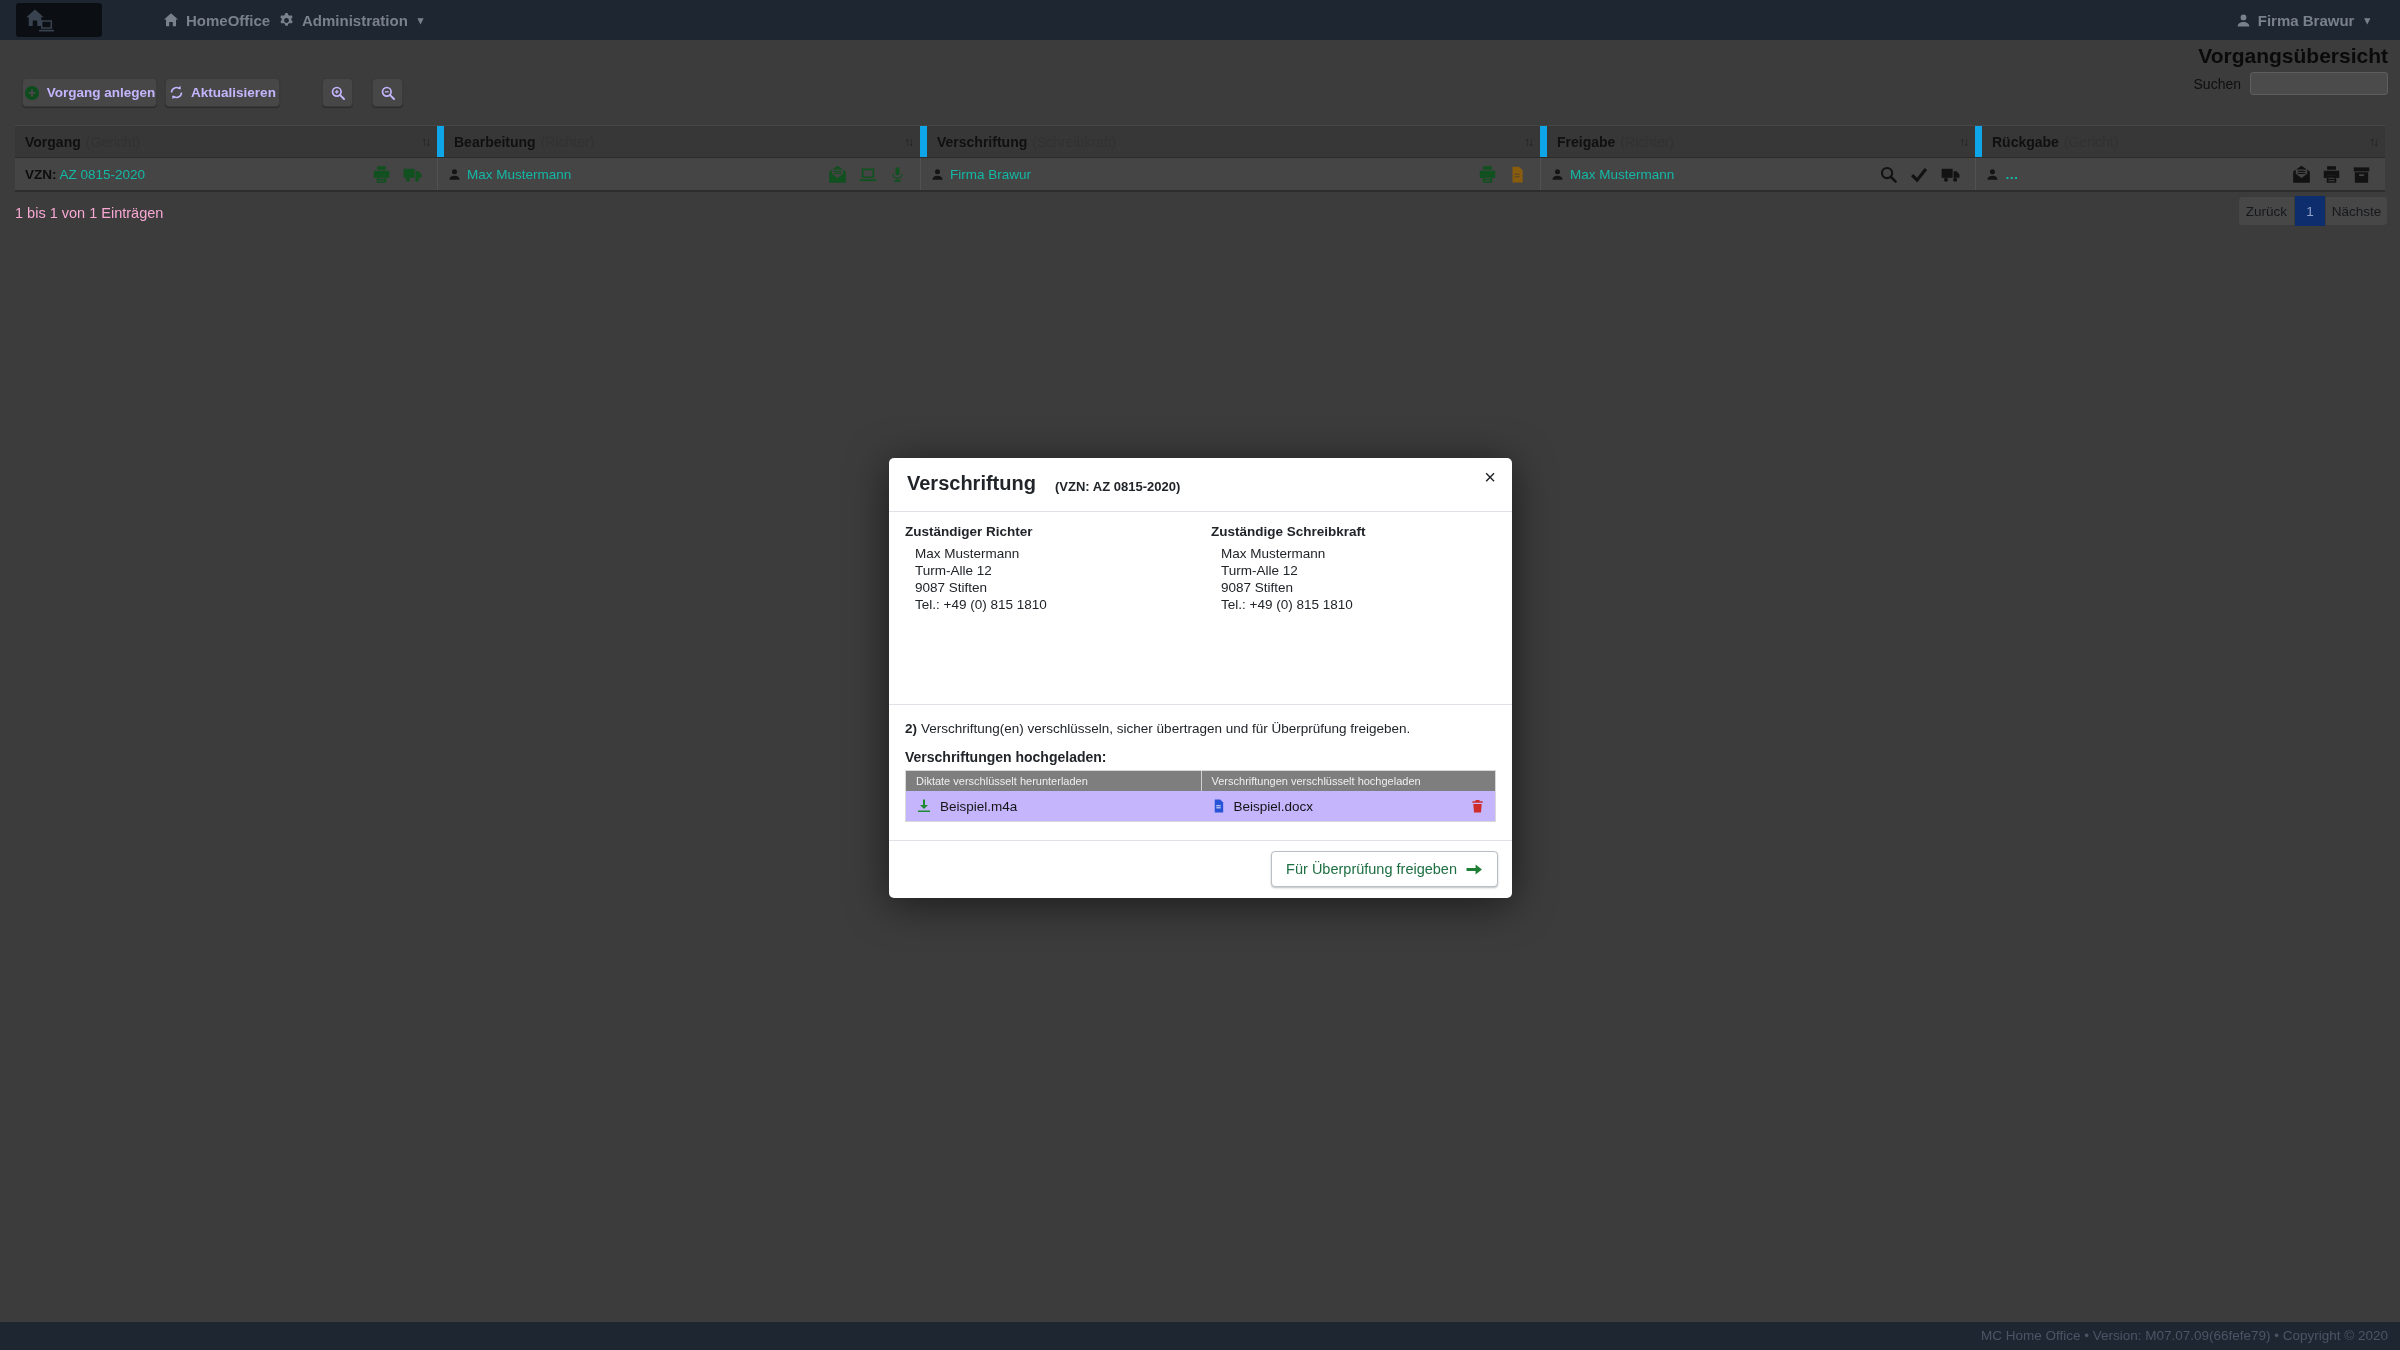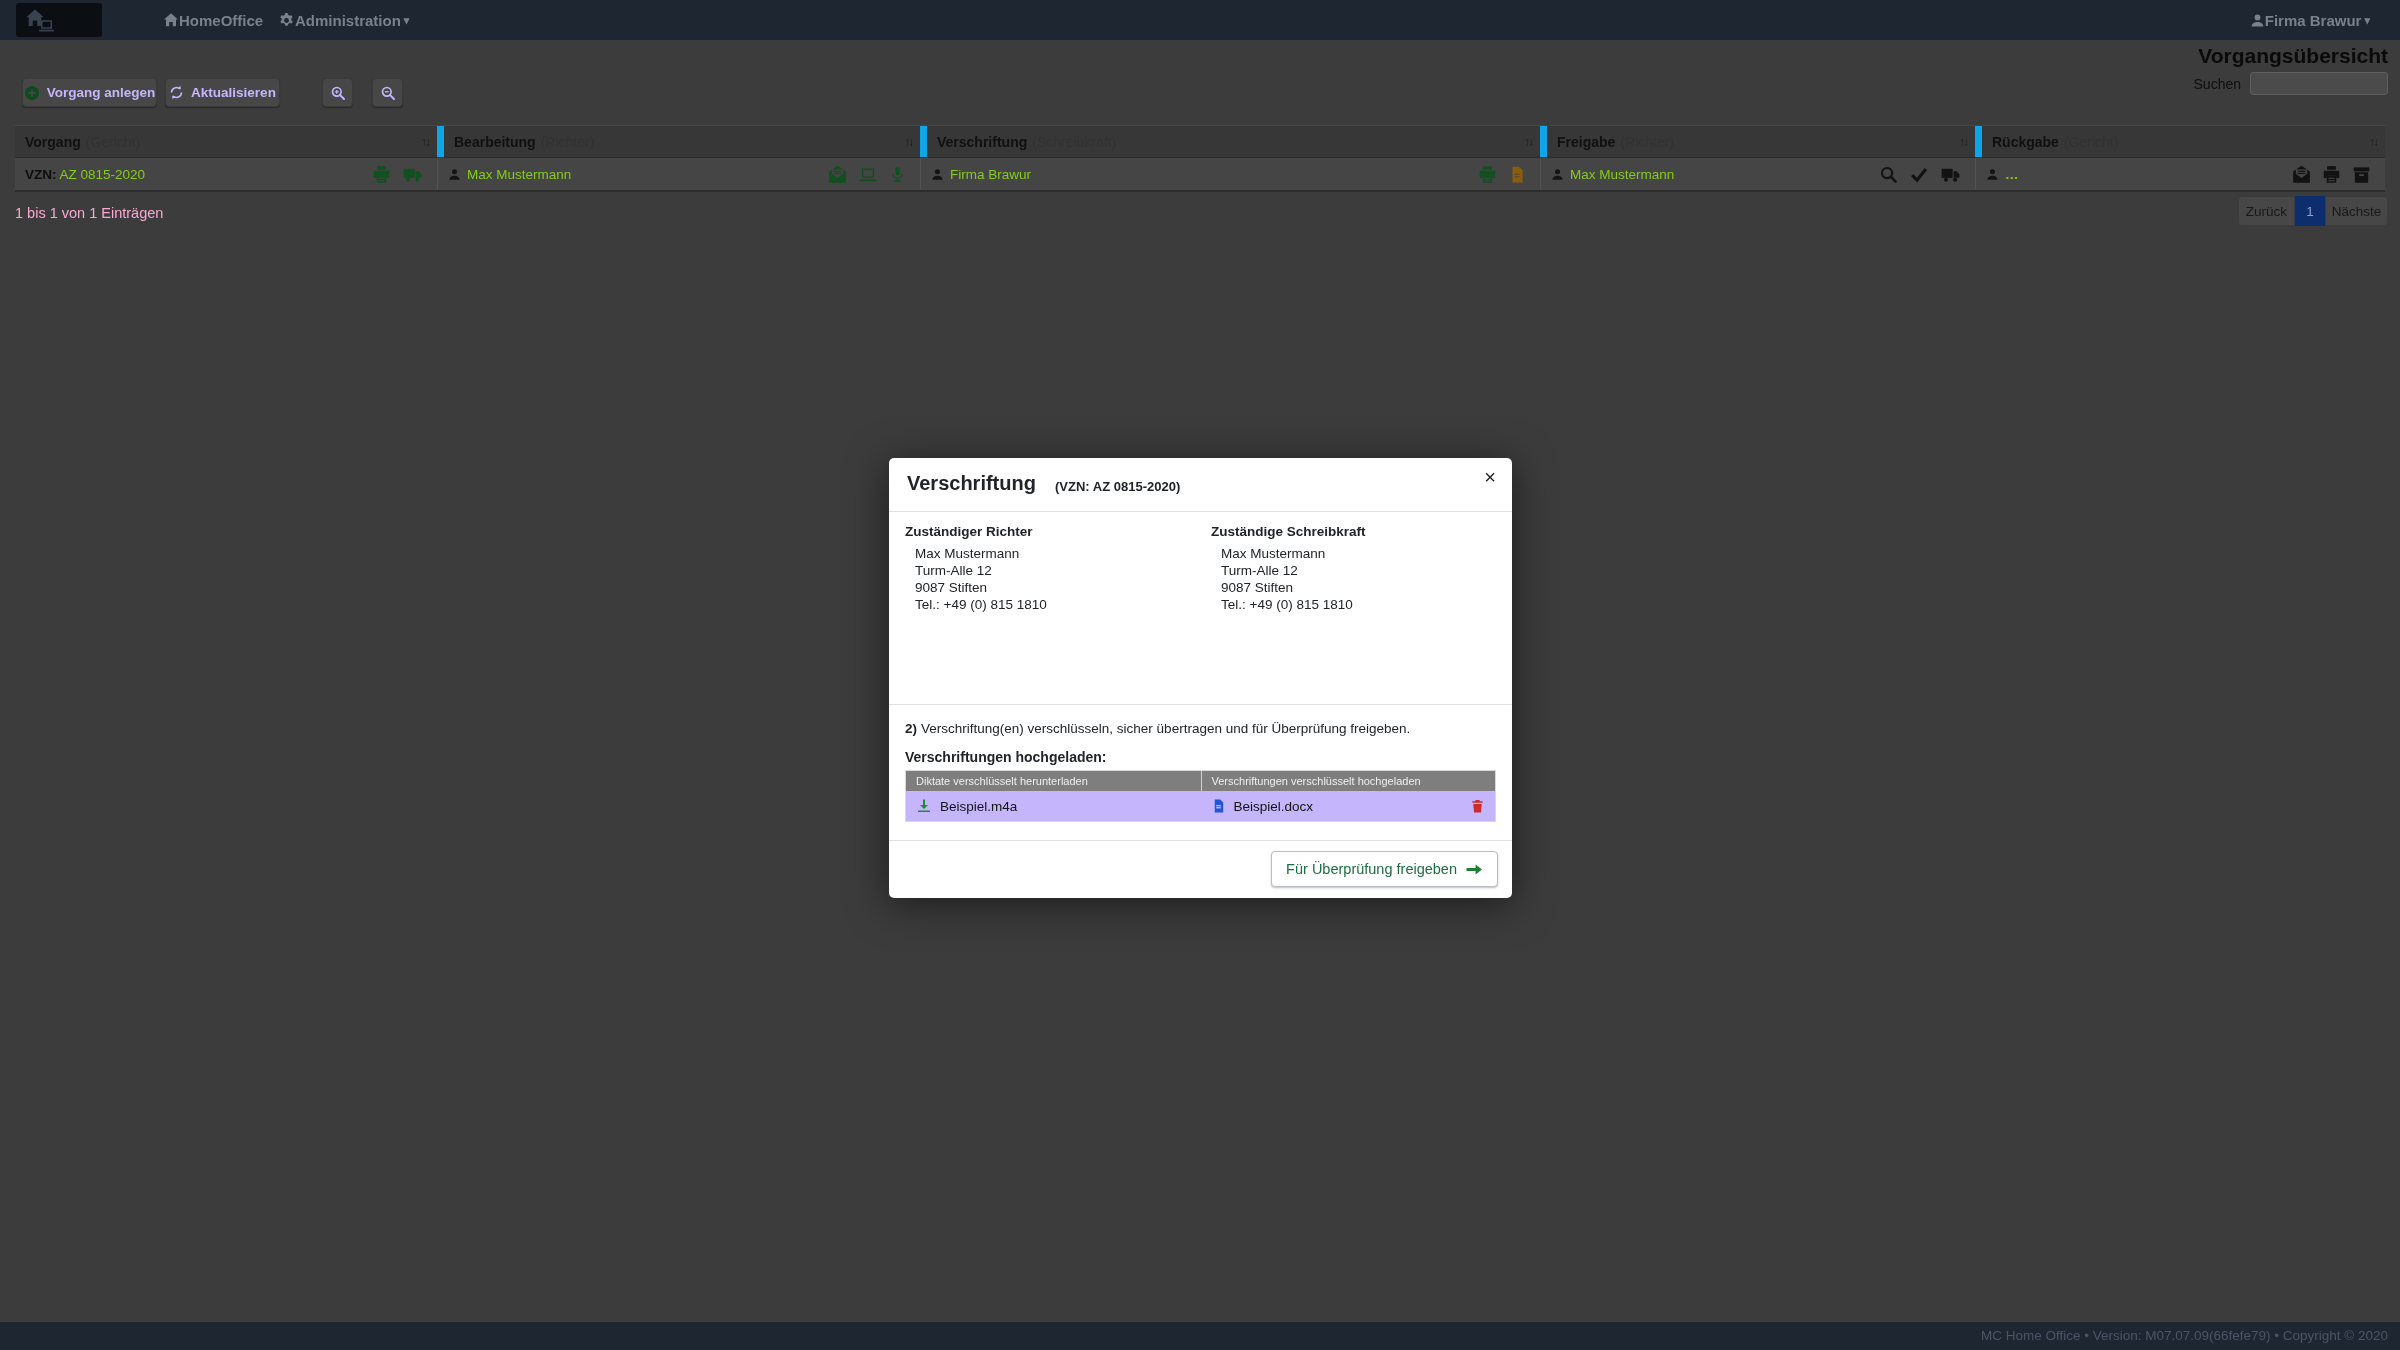--- a/index.html
+++ b/index.html
@@ -4,21 +4,21 @@
 <style>
   html,body{margin:0;padding:0;background:#222;}
   .screen{position:relative;width:2400px;height:1350px;background:#3c3c3c;overflow:hidden;
           font-family:"Liberation Sans",sans-serif;-webkit-font-smoothing:antialiased;}
   svg{display:block}
   
   .navbar{position:absolute;top:0;left:0;right:0;height:40px;background:#1e2631;}
   .logo{position:absolute;left:16px;top:3px;width:86px;height:34px;background:#0b0e12;border-radius:3px;}
   .logo .home-ic{position:absolute;left:9px;top:5px;color:#39434f;}
   .logo .lap-ic{position:absolute;left:22px;top:14px;color:#39434f;}
-  .nav-item{position:absolute;top:0;height:40px;display:flex;align-items:center;
+  .nav-item{position:absolute;top:0;height:40px;display:flex;align-items:center;gap:7px;
             color:#79818c;font-size:15px;font-weight:600;cursor:pointer;}
   .nav-brand{left:163px;}
   .nav-admin{left:278px;}
   .nav-user{right:30px;}
   .caret{font-size:11px;color:#79818c;margin-left:3px;}
   
   .page-title{position:absolute;top:44px;right:12px;font-size:21px;font-weight:bold;color:#0a0a0b;}
   .tb-btn{position:absolute;top:78px;height:29px;background:#474747;border:1px solid #3a3a3a;border-radius:4px;
           display:flex;align-items:center;justify-content:center;gap:7px;color:#c4b5fd;font-size:13.5px;font-weight:600;
           box-shadow:0 1px 1px rgba(0,0,0,.3);box-sizing:border-box;cursor:pointer;}
@@ -33,21 +33,21 @@
   .grid{position:absolute;left:15px;top:125px;width:2370px;}
   .grid-head{display:flex;height:33px;background:#373737;border-top:1px solid #464646;border-bottom:1px solid #2b2b2b;box-sizing:border-box;}
   .th{display:flex;align-items:center;padding-left:10px;box-sizing:border-box;border-left:7px solid #0ea5e9;cursor:pointer;}
   .th:first-child{border-left:none;}
   .th-main{font-size:14px;font-weight:bold;color:#101010;}
   .th-sub{font-size:14px;color:#323232;margin-left:5px;}
   .sort{margin-left:auto;margin-right:8px;font-size:12px;color:#1f1f1f;letter-spacing:-2px;}
   .grid-row{display:flex;height:34px;background:#454545;border-bottom:2px solid #2d2d2d;box-sizing:border-box;}
   .td{display:flex;align-items:center;padding-left:10px;box-sizing:border-box;border-left:1px solid #525252;}
   .td:first-child{border-left:none;}
-  .td .txt{font-size:13.5px;color:#84cc16;margin-left:6px;}
+  .td .txt{font-size:13.5px;color:#14b8a6;margin-left:6px;}
   .vzn{font-size:13.5px;font-weight:bold;color:#0d0d0d;margin-right:3px;}
   .ico-group{margin-left:auto;display:flex;align-items:center;gap:11px;padding-right:14px;}
   .g{color:#11501f}.o{color:#8a5c0e}.d{color:#121212}.p{color:#141414}
   .entries{position:absolute;left:15px;top:205px;font-size:14.5px;color:#f9a8d4;}
   .pager{position:absolute;right:12px;top:196px;display:flex;height:30px;}
   .pg{display:flex;align-items:center;justify-content:center;font-size:13.5px;box-sizing:border-box;
       background:#474747;border:1px solid #3b3b3b;color:#17181b;cursor:pointer;}
   .pg-prev{width:57px;border-radius:4px 0 0 4px;}
   .pg-cur{width:30px;background:#0d2d6d;border-color:#0d2d6d;color:#93a2c7;}
   .pg-next{width:63px;border-radius:0 4px 4px 0;}

